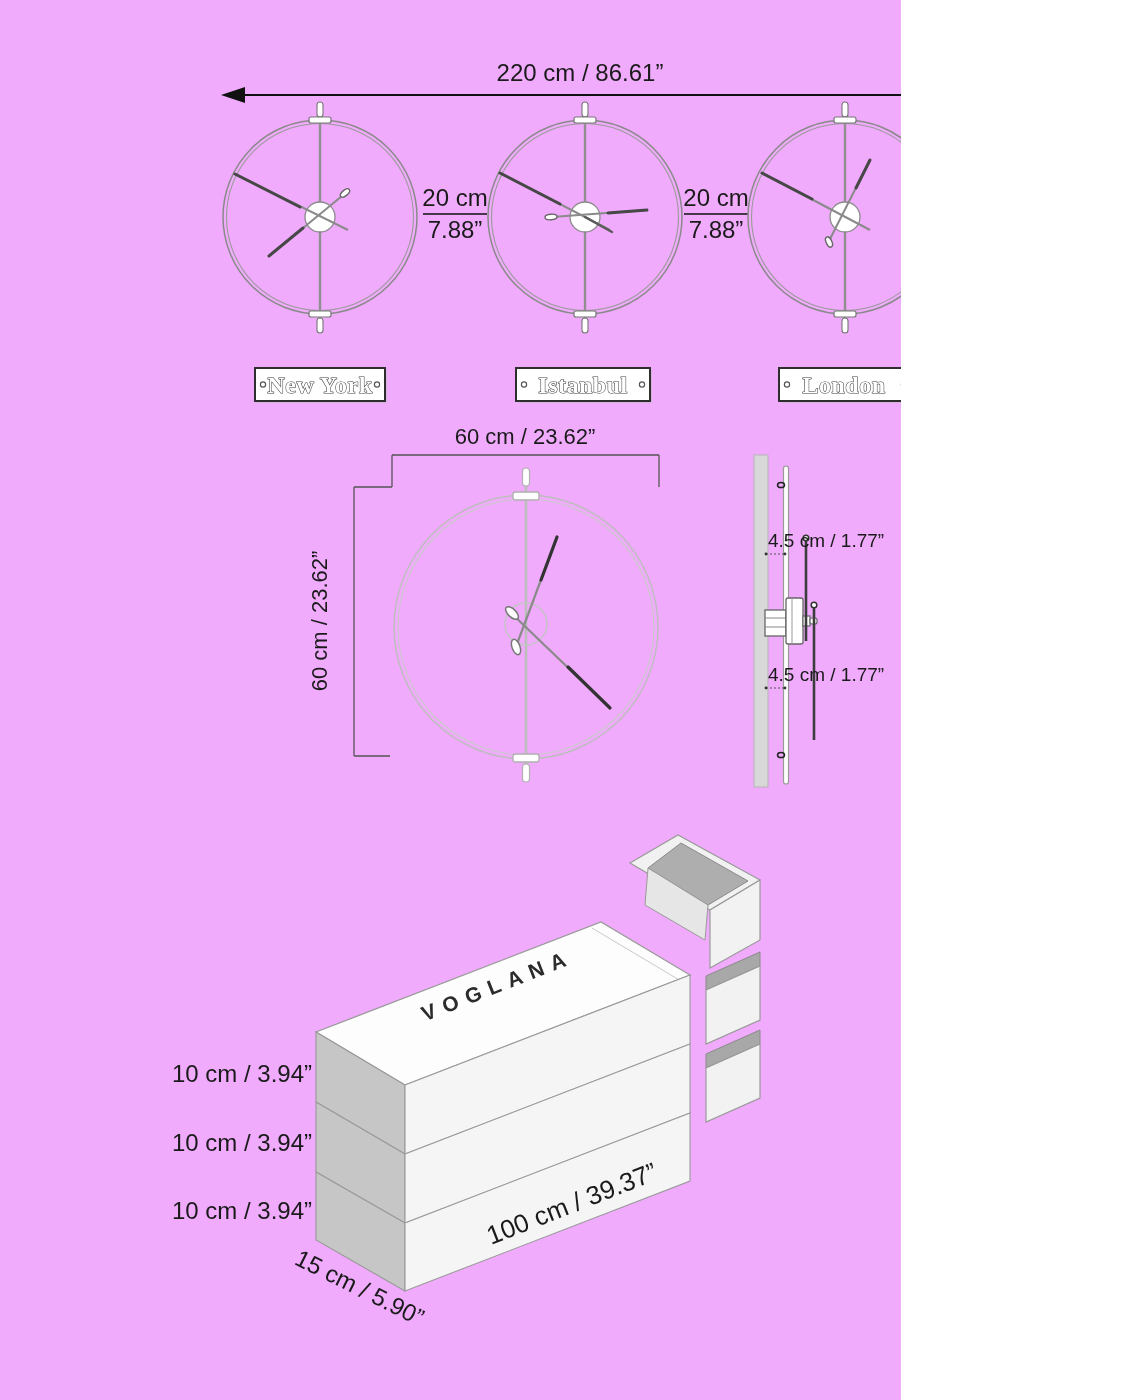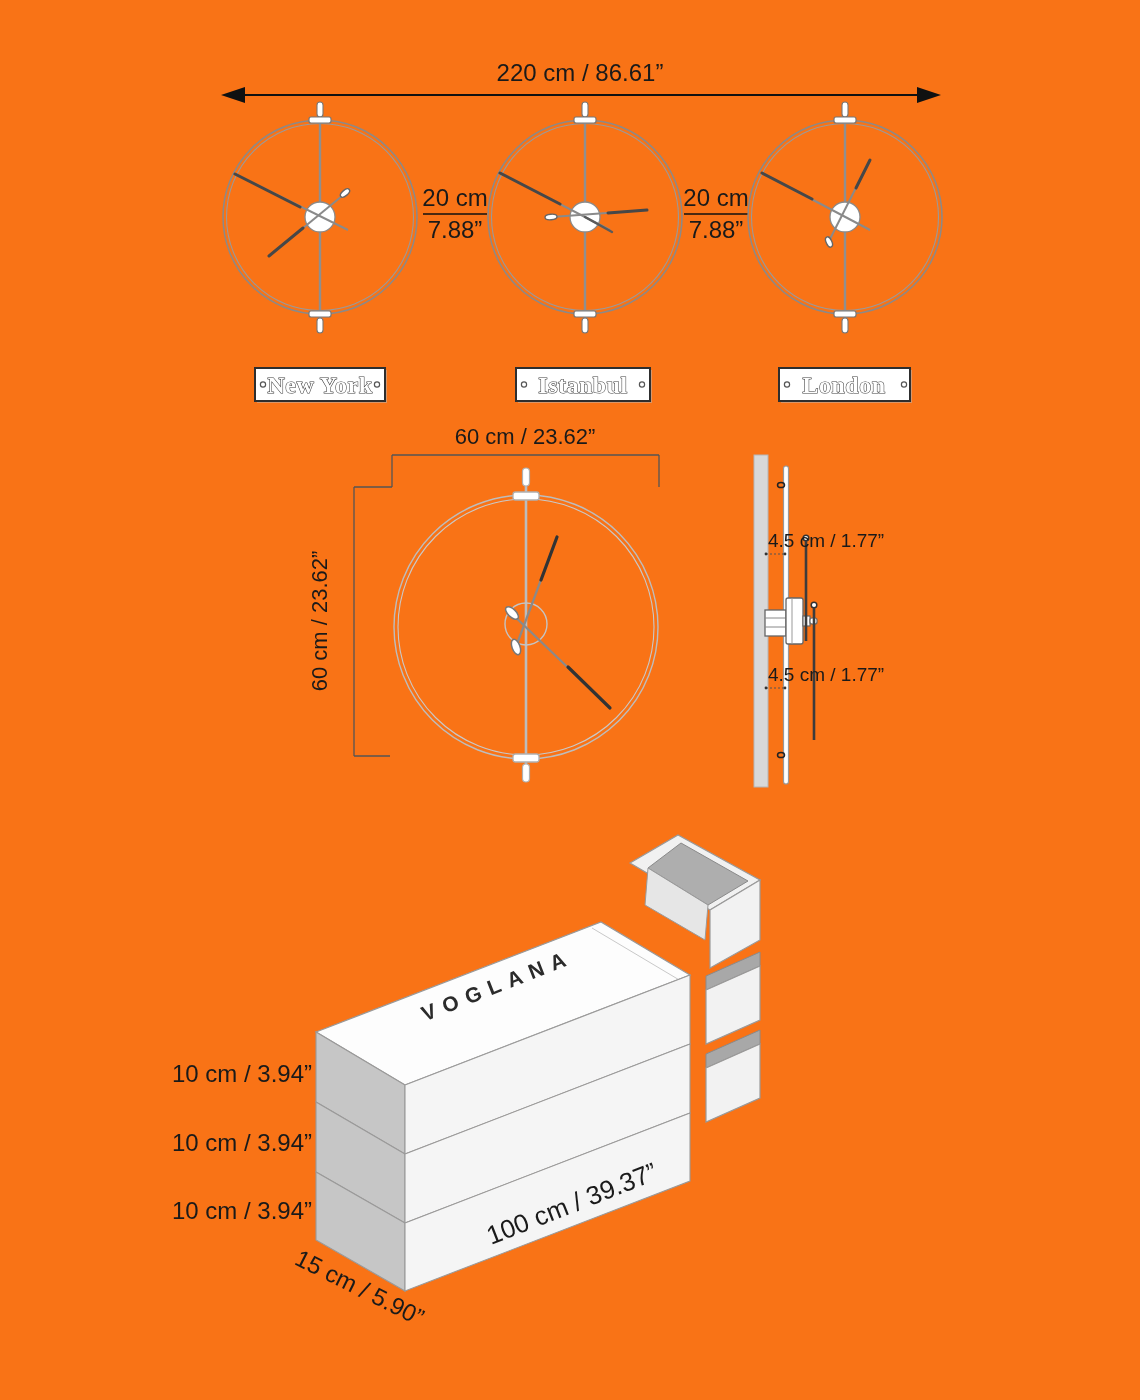--- a/index.html
+++ b/index.html
@@ -1,16 +1,16 @@
 <!DOCTYPE html>
 <html><head>
 <meta charset="utf-8">
 <style>
   html,body{margin:0;padding:0;background:#ffffff;}
-  .stage{width:1140px;height:1400px;position:relative;background:#f97316;overflow:hidden;}
+  .stage{width:901px;height:1400px;position:relative;background:#f0abfc;overflow:hidden;}
   svg{display:block;}
   text{font-family:"Liberation Sans","DejaVu Sans",sans-serif;fill:#1a1a1a;}
   .dim{font-size:24px;}
   .dim-sm{font-size:22px;}
   .dim-xs{font-size:19px;}
   .plate-text{font-family:"Liberation Serif","DejaVu Serif",serif;font-weight:bold;font-size:24px;
               fill:#ffffff;stroke:#3a3a3a;stroke-width:1.1px;paint-order:stroke;letter-spacing:.5px;}
   .brand{font-size:21px;letter-spacing:8px;fill:#2b2b2b;font-weight:600;}
   .rot{font-size:24px;}
 </style>

